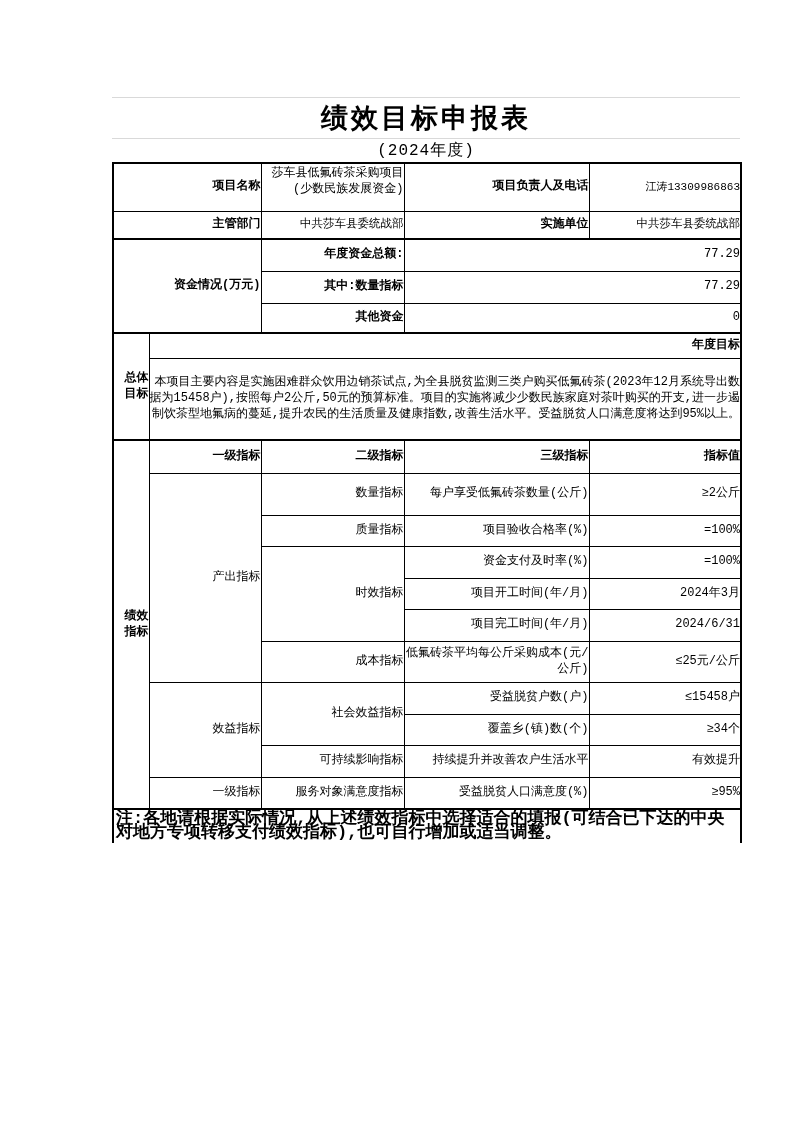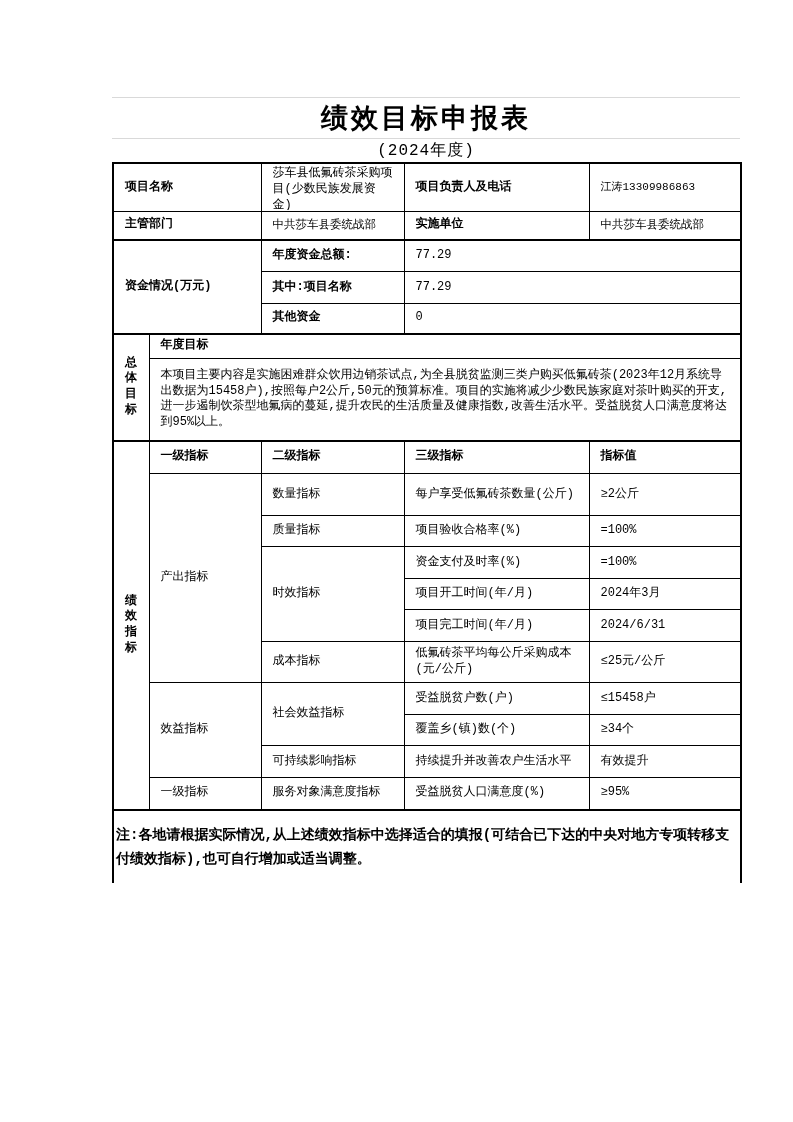--- a/index.html
+++ b/index.html
@@ -17,38 +17,38 @@
   .subtitle-block{
     height:23px;display:flex;align-items:center;justify-content:center;
     font-size:16px;letter-spacing:1px;
   }
   table.form{
     border-collapse:collapse;table-layout:fixed;width:628px;
     border:2px solid #000;border-bottom:0;
   }
   table.form td{
     border:1px solid #000;font-size:12px;line-height:1.3;
-    padding:1px 11px;text-align:left;vertical-align:middle;
+    padding:1px 0;text-align:right;vertical-align:middle;
     word-break:break-all;overflow:hidden;
   }
   td.b{font-weight:bold;}
   td.l{text-align:left;}
   td.r{text-align:right;}
   tr.sep td{border-top:2px solid #000;}
   .clip3{
     max-height:45px;overflow:hidden;line-height:16px;font-size:12px;
   }
   td.goal-text{
     text-align:justify;font-size:12.5px;line-height:20px;padding:3px 7px;
     vertical-align:top;
   }
   td.vlabel{font-weight:bold;font-size:12.5px;padding:1px 5px;line-height:17px;}
   tr.note-row td{
-    border-bottom:0;text-align:left;font-weight:bold;font-size:14px;
-    line-height:24px;vertical-align:top;padding:12px 2px;
+    border-bottom:0;text-align:left;font-weight:bold;font-size:17px;
+    line-height:14px;vertical-align:top;padding:2px 2px;
   }
 </style>
 </head>
 <body>
 
 <div class="sheet">
 
   <div class="title-block">绩效目标申报表</div>
   <div class="subtitle-block">(2024年度)</div>
 
@@ -76,21 +76,21 @@
       <td class="b">实施单位</td>
       <td style="font-size:11.5px">中共莎车县委统战部</td>
     </tr>
 
     <tr class="sep" style="height:32px">
       <td colspan="2" rowspan="3" class="b">资金情况(万元)</td>
       <td class="b l">年度资金总额:</td>
       <td colspan="2">77.29</td>
     </tr>
     <tr style="height:32px">
-      <td class="b r">其中:项目名称</td>
+      <td class="b r">其中:数量指标</td>
       <td colspan="2">77.29</td>
     </tr>
     <tr style="height:30px">
       <td class="b r">其他资金</td>
       <td colspan="2">0</td>
     </tr>
 
     <tr class="sep" style="height:25px">
       <td rowspan="2" class="vlabel">总体目标</td>
       <td colspan="4" class="b">年度目标</td>

